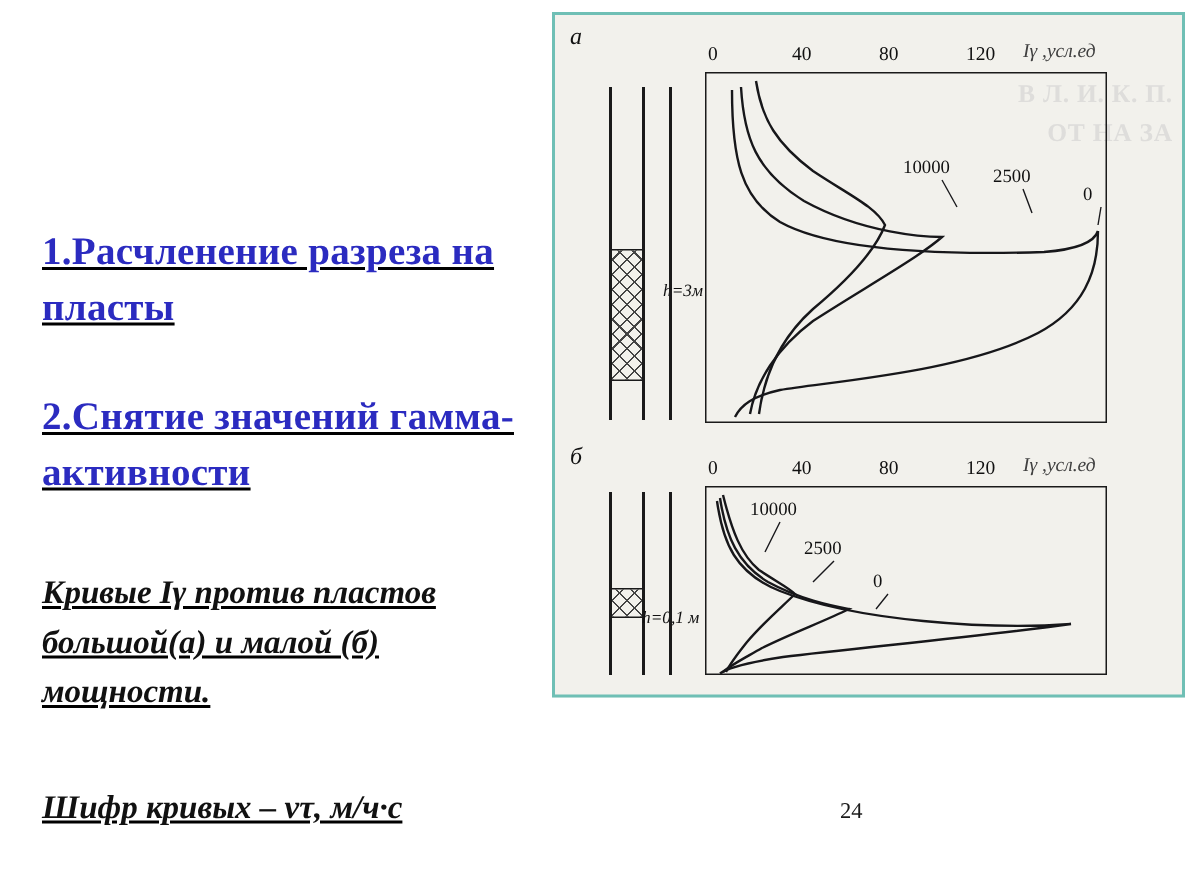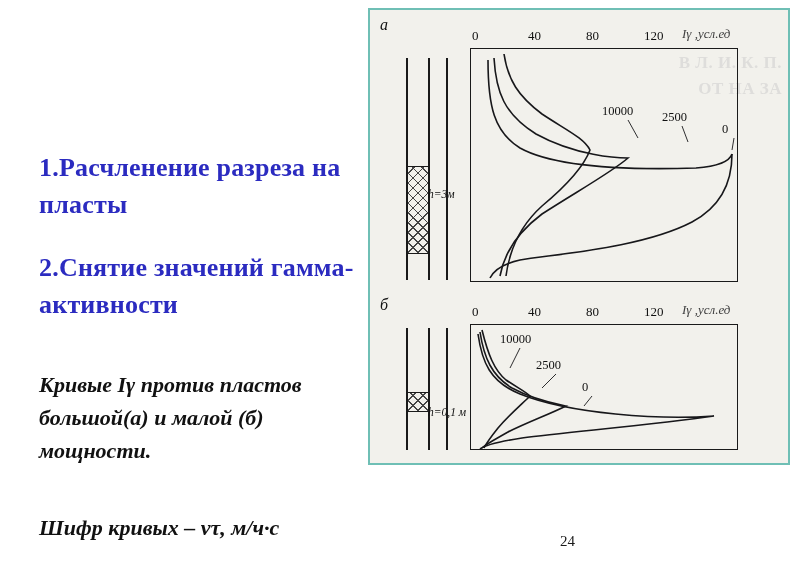--- a/index.html
+++ b/index.html
@@ -16,35 +16,36 @@
   }
 
   .slide {
     position: absolute;
     inset: 0;
   }
 
   
   .text-col {
     position: absolute;
-    left: 39px;
+    left: 28px;
     top: 150px;
     width: 320px;
+    text-decoration: underline;
   }
 
   .heading-block {
     color: #2b2bc0;
     font-family: "Liberation Serif", serif;
     font-weight: bold;
     font-size: 26px;
     line-height: 1.42;
     letter-spacing: 0.2px;
   }
   .heading-block.second {
-    margin-top: 26px;
+    margin-top: 36px;
   }
 
   .caption-block {
     margin-top: 44px;
     color: #111111;
     font-style: italic;
     font-weight: bold;
     font-size: 22px;
     line-height: 1.5;
     font-family: "Liberation Serif", serif;
@@ -192,21 +193,21 @@
 
     <div class="ghost">В Л. И. К. П. ОТ НА ЗА</div>
 
     <div class="panel a">
 
       <div class="panel-label" style="left:10px; top:6px;">а</div>
 
       <div class="depth-track" style="left:36px; top:48px; width:20px; height:222px;">
         <div class="bed" style="top:108px; height:86px;"></div>
       </div>
-      <div class="bed-label" style="left:58px; top:178px;">h=3м</div>
+      <div class="bed-label" style="left:72px; top:178px;">h=3м</div>
 
       <div style="position:absolute; left:76px; top:48px; width:0; height:222px; border-left:2px solid #1a1a1a;"></div>
 
       <div class="axis-box" style="left:100px; top:38px; width:266px; height:232px;"></div>
 
       <div class="tick-label" style="left:102px; top:18px;">0</div>
       <div class="tick-label" style="left:158px; top:18px;">40</div>
       <div class="tick-label" style="left:216px; top:18px;">80</div>
       <div class="tick-label" style="left:274px; top:18px;">120</div>
       <div class="axis-title" style="left:312px; top:16px;">Iγ ,усл.ед</div>

